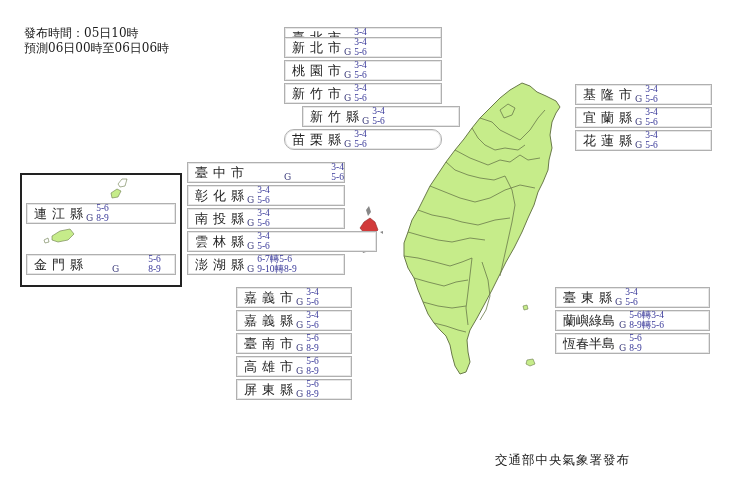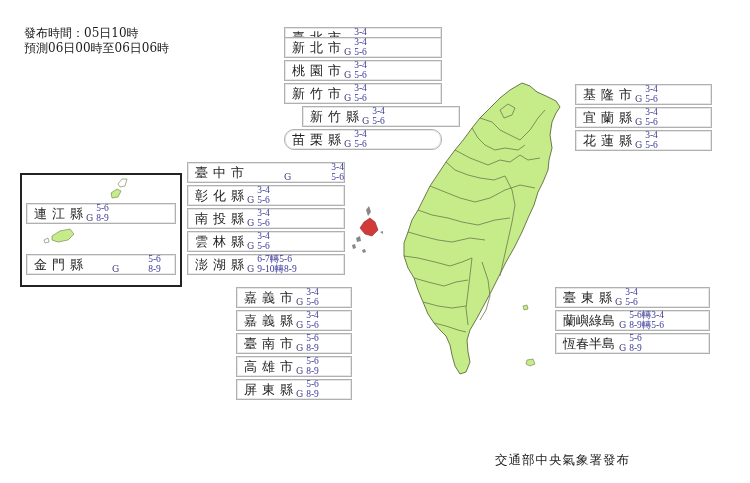--- a/index.html
+++ b/index.html
@@ -165,21 +165,21 @@
     </span>
 </div>
 <div class="box" style="left:187px;top:208px;width:158px;">
   <span class="name">南投縣</span>
   <span class="g">G</span>
   <span class="vals">
       <span>3-4</span>
       <span>5-6</span>
     </span>
 </div>
-<div class="box" style="left:187px;top:231px;width:158px;">
+<div class="box" style="left:187px;top:231px;width:190px;">
   <span class="name">雲林縣</span>
   <span class="g">G</span>
   <span class="vals">
       <span>3-4</span>
       <span>5-6</span>
     </span>
 </div>
 <div class="box" style="left:187px;top:254px;width:158px;">
   <span class="name">澎湖縣</span>
   <span class="g">G</span>

